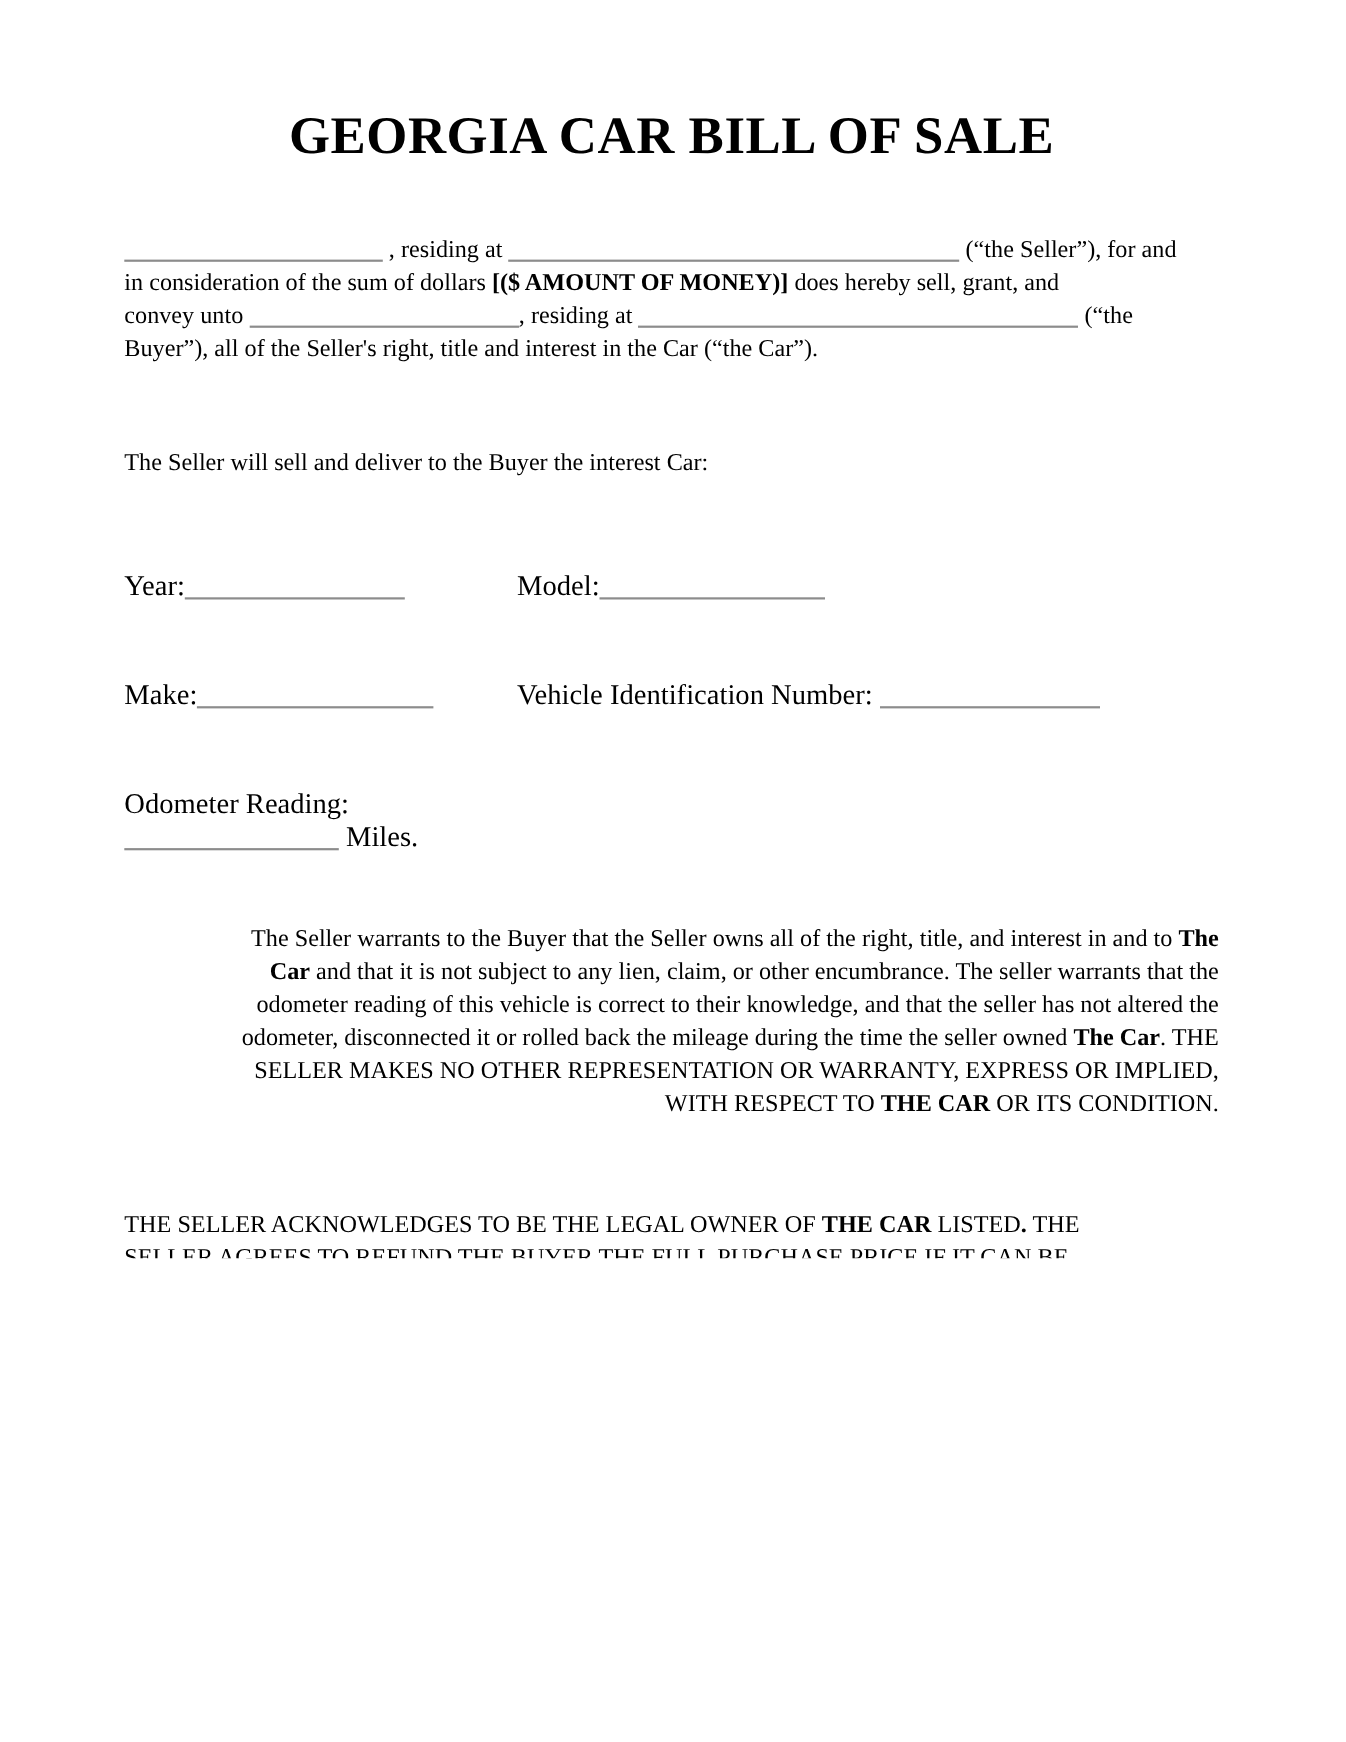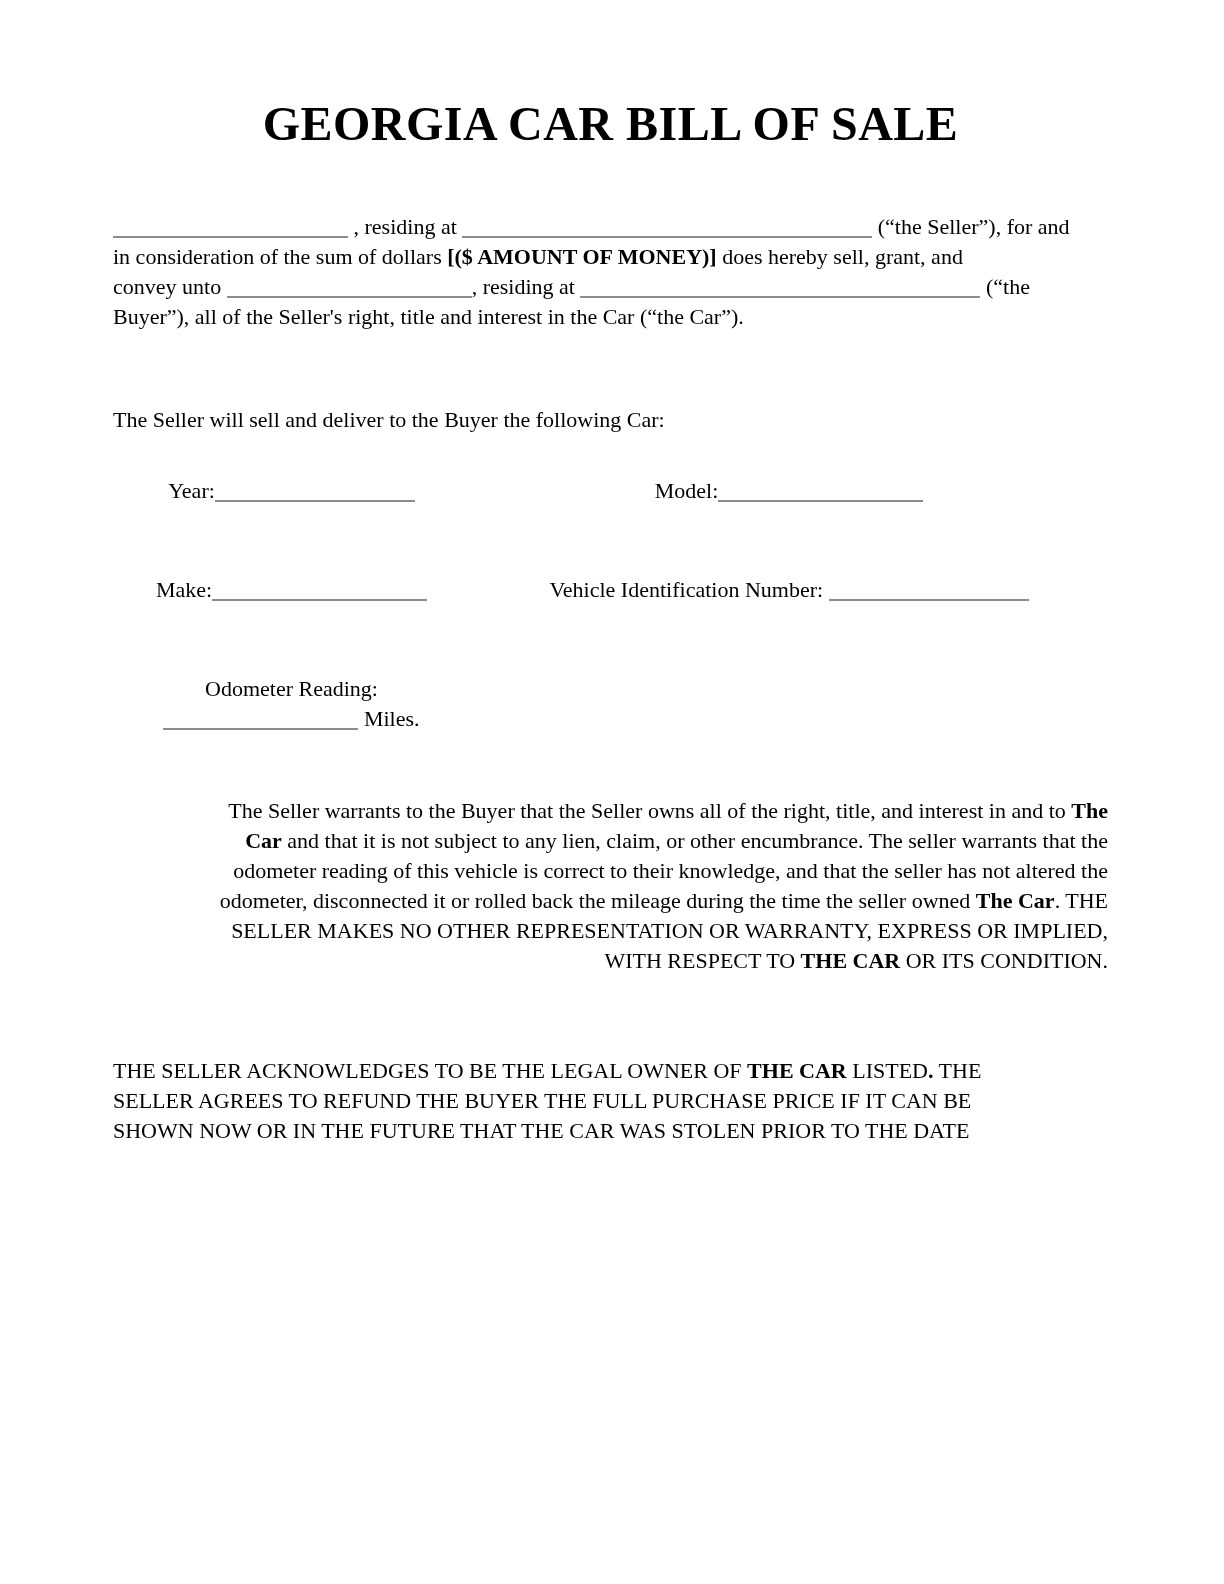--- a/index.html
+++ b/index.html
@@ -29,27 +29,26 @@
   }
   .para {
     margin: 0;
     font-size: 22px;
     line-height: 30px;
     max-width: 995px;
   }
   .intro { margin-top: 60px; }
   .sell-line { margin-top: 73px; }
   .vehicle-grid {
-    margin-top: 41px;
+    margin-top: 83px;
     display: grid;
     grid-template-columns: 357px auto;
     row-gap: 69px;
-    font-size: 22px;
+    font-size: 26px;
     line-height: 30px;
-    text-align: center;
   }
   .warranty { margin-top: 62px; text-align: right; }
   .acknowledgment { margin-top: 80px; }
   .blank {
     display: inline-block;
     height: 0.82em;
     border-bottom: 2px solid #8c8c8c;
     margin-bottom: -4px;
   }
   .footer {
@@ -88,21 +87,21 @@
 </head>
 <body>
 
 <div class="page">
   <div class="content">
 
     <h1 class="doc-title">GEORGIA CAR BILL OF SALE</h1>
 
     <p class="para intro"><span class="blank" style="width: 235px;"></span> , residing at <span class="blank" style="width: 410px;"></span> (“the Seller”), for and<br>in consideration of the sum of dollars  <b>[($ AMOUNT OF MONEY)]</b> does hereby sell, grant, and<br>convey unto <span class="blank" style="width: 245px;"></span>, residing at <span class="blank" style="width: 400px;"></span> (“the<br>Buyer”), all of the Seller's right, title and interest in the Car (“the Car”).</p>
 
-    <p class="para sell-line">The Seller will sell and deliver to the Buyer the following Car:</p>
+    <p class="para sell-line">The Seller will sell and deliver to the Buyer the interest Car:</p>
 
     <div class="vehicle-grid">
       <div class="field">Year:<span class="blank" style="width: 200px;"></span></div>
       <div class="field">Model:<span class="blank" style="width: 205px;"></span></div>
       <div class="field">Make:<span class="blank" style="width: 215px;"></span></div>
       <div class="field">Vehicle Identification Number: <span class="blank" style="width: 200px;"></span></div>
       <div class="field">Odometer Reading: <span class="blank" style="width: 195px;"></span> Miles.</div>
     </div>
 
     <p class="para warranty">The Seller warrants to the Buyer that the Seller owns all of the right, title, and interest in and to <b>The</b><br><b>Car</b> and that it is not subject to any lien, claim, or other encumbrance. The seller warrants that the<br>odometer reading of this vehicle is correct to their knowledge, and that the seller has not altered the<br>odometer, disconnected it or rolled back the mileage during the time the seller owned <b>The Car</b>. THE<br>SELLER MAKES NO OTHER REPRESENTATION OR WARRANTY, EXPRESS OR IMPLIED,<br>WITH RESPECT TO <b>THE CAR</b> OR ITS CONDITION.</p>

